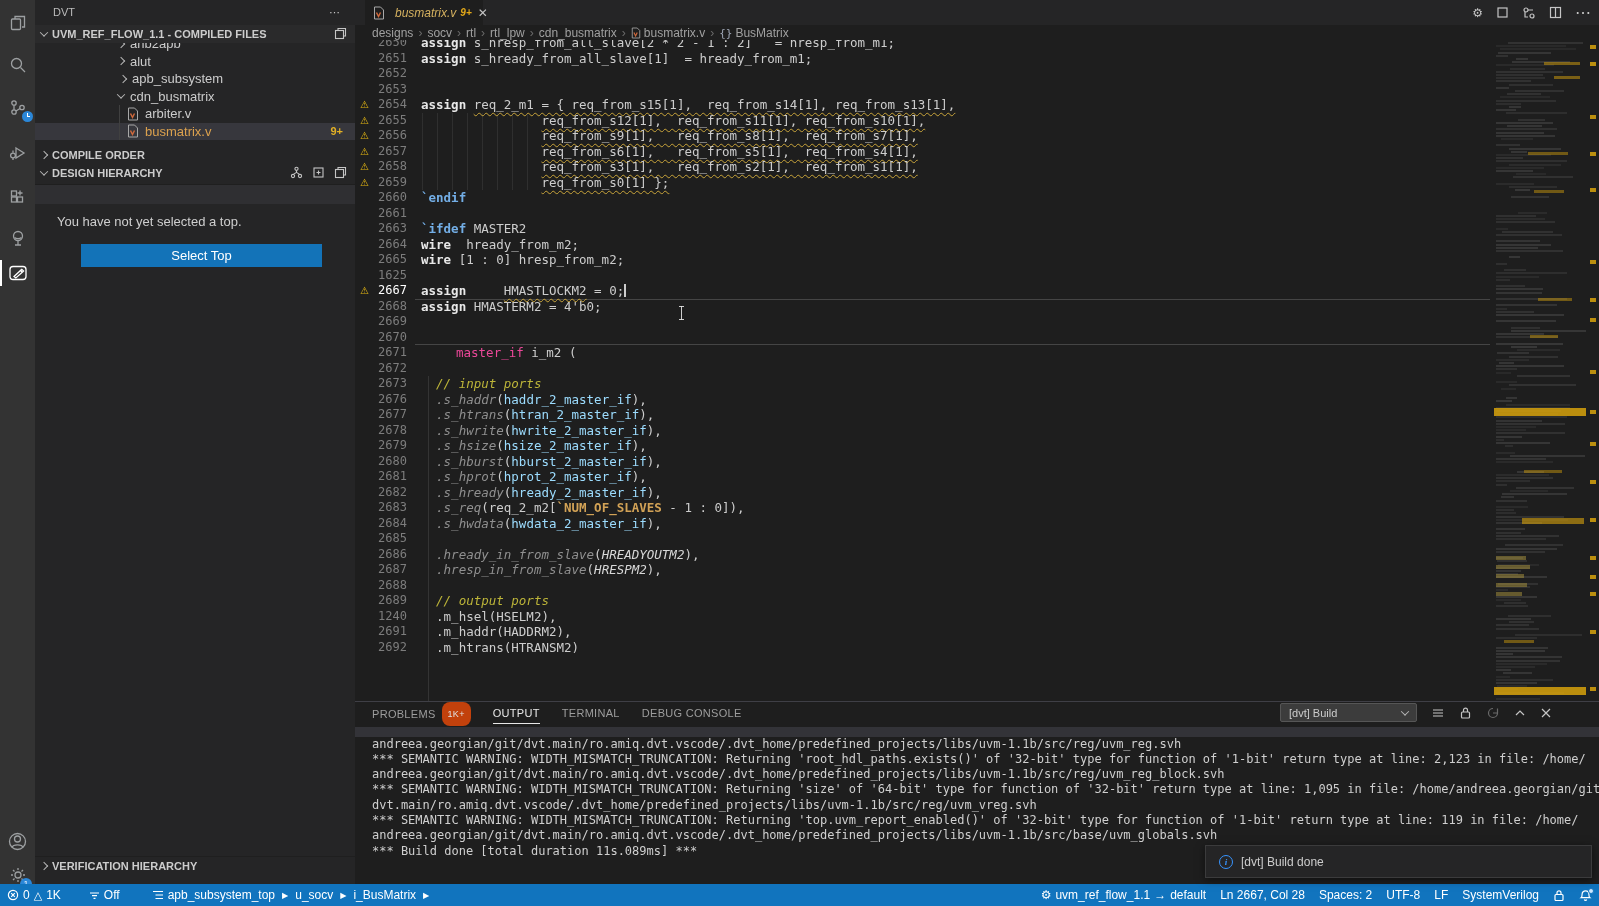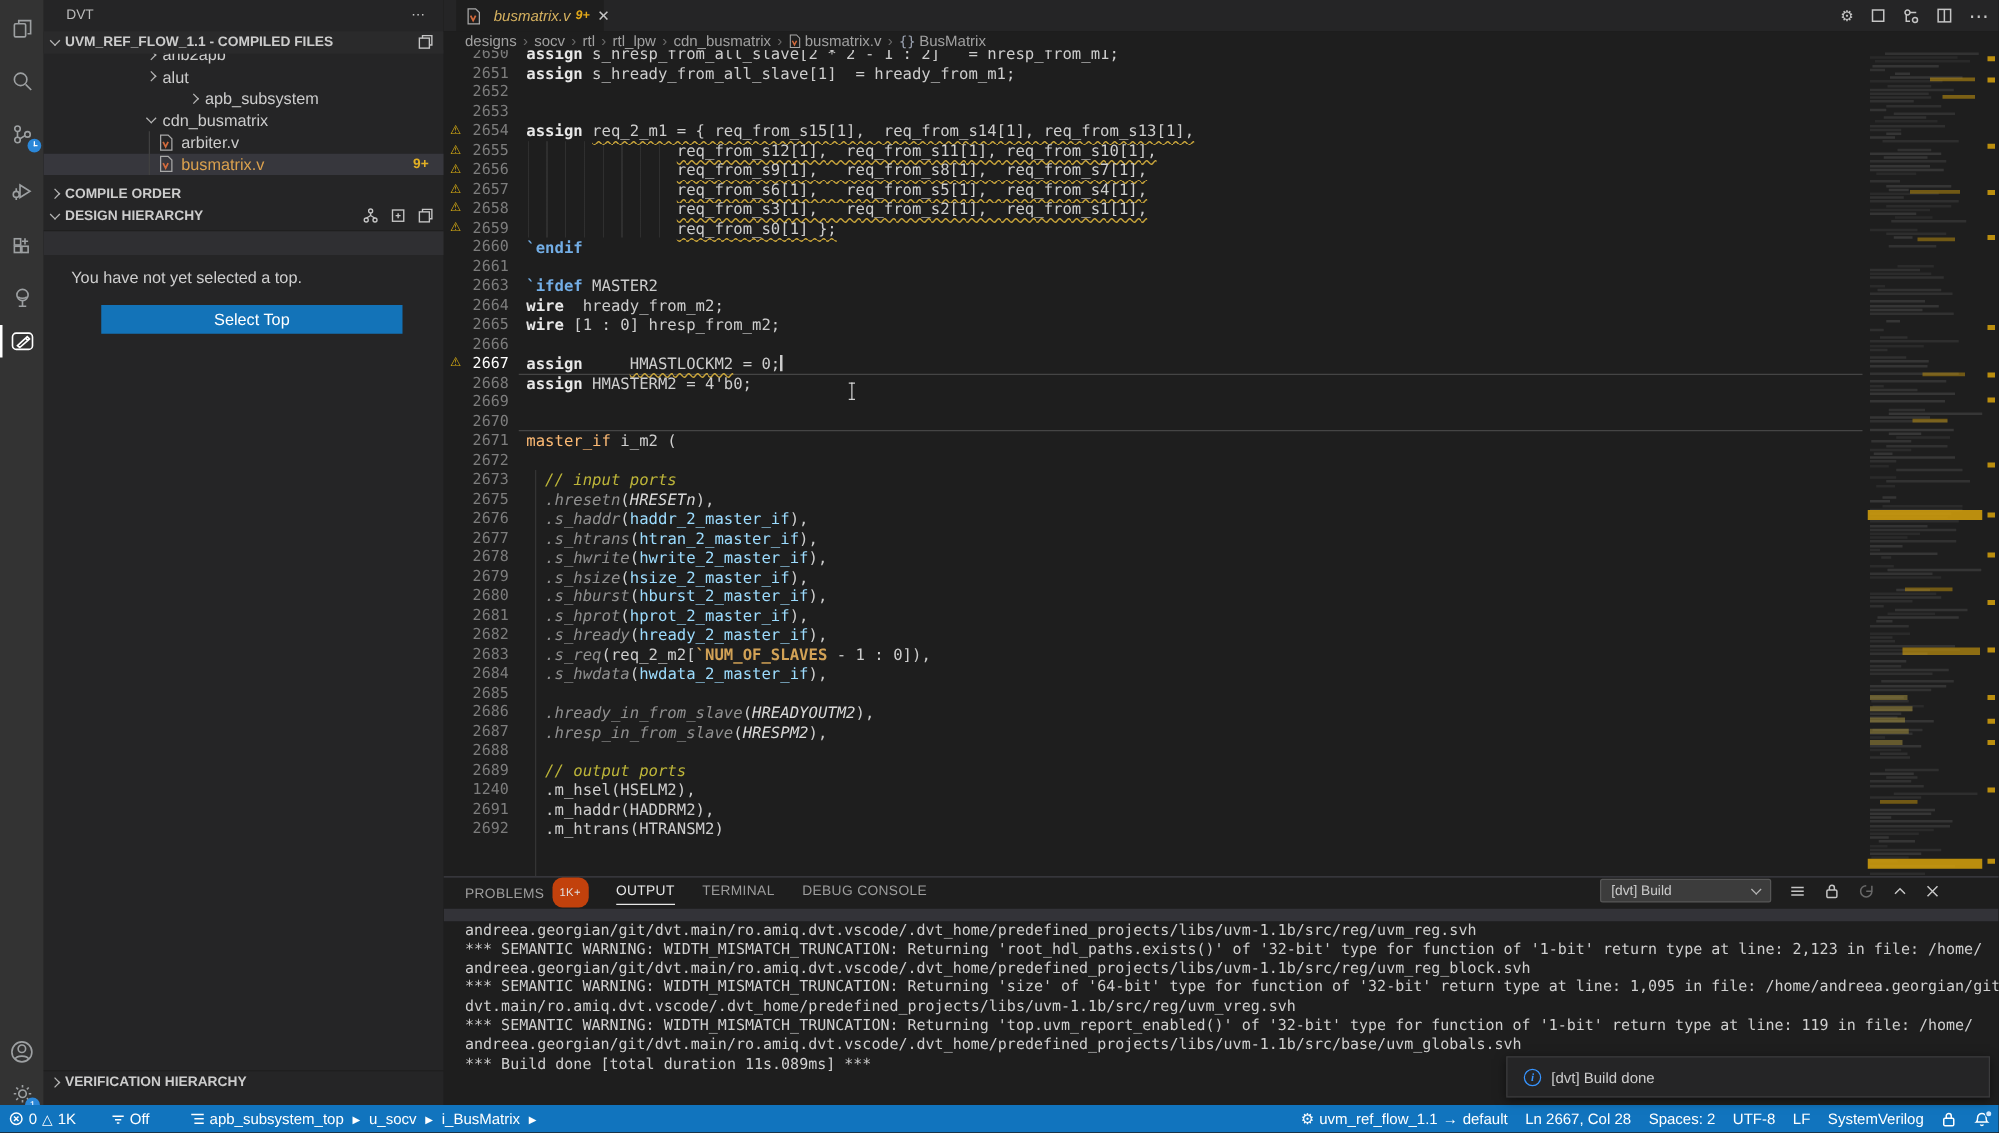--- a/index.html
+++ b/index.html
@@ -63,21 +63,21 @@
   #code-lines { position:absolute; top:-5px; left:0; right:0; }
   .cl { position:relative; height:15.5px; white-space:pre; }
   .ln { position:absolute; left:0; width:52px; text-align:right; color:#7d7d7d; font-family:"DejaVu Sans Mono",monospace; font-size:12px; line-height:15.5px; }
   .ln.cur { color:#ffffff; }
   .gwarn { position:absolute; left:5px; top:0; color:#ddb112; font-size:10px; line-height:15.5px; font-family:"DejaVu Sans",sans-serif; }
   .ctext { position:absolute; left:66px; top:0; font-family:"DejaVu Sans Mono",monospace; font-size:12.5px; line-height:15.5px; color:#cdcdcd; }
   .kw { color:#e8e8e8; font-weight:bold; }
   .id { color:#cdcdcd; }
   .dir { color:#73aee6; font-weight:bold; }
   .macro { color:#d2a256; font-weight:bold; }
-  .type { color:#fdba74; }
+  .type { color:#ec4899;margin-left:35px; }
   .cm { color:#bdb539; font-style:italic; }
   .port { color:#909090; font-style:italic; }
   .arg { color:#9cdcfe; }
   .it { color:#d8d8d8; font-style:italic; }
   .sq { text-decoration:underline; text-decoration-style:wavy; text-decoration-color:#c8a43a; text-decoration-thickness:1px; text-underline-offset:3px; }
   .caret { display:inline-block; width:1.5px; height:13px; background:#cccccc; vertical-align:-2px; }
   .curline-box { position:absolute; left:60px; right:4px; top:258.5px; height:46.5px; border-top:1px solid #454545; border-bottom:1px solid #454545; pointer-events:none; }
   .iguides-a { position:absolute; left:67px; top:72.5px; width:114px; height:77.5px;
                background:repeating-linear-gradient(to right,#3a3a3a 0 1px, transparent 1px 15px); opacity:.6; }
   .iguide-b { position:absolute; left:73px; top:336px; width:1px; height:325px; background:#343434; }
@@ -208,21 +208,21 @@
     </div>
     <div id="tree">
         <div class="trow clip" style="padding-left: 83px;">
           <span class="cv right"></span>
           <span class="flabel">ahb2apb</span>
         </div>
         <div class="trow" style="padding-left: 83px;">
           <span class="cv right"></span>
           <span class="flabel">alut</span>
         </div>
-        <div class="trow" style="padding-left: 117px;">
+        <div class="trow" style="padding-left: 85px;">
           <span class="cv right"></span>
           <span class="flabel">apb_subsystem</span>
         </div>
         <div class="trow" style="padding-left: 83px;">
           <span class="cv down"></span>
           <span class="flabel">cdn_busmatrix</span>
         </div>
         <div class="trow" style="padding-left: 92px;">
           <svg class="fileicon" viewBox="0 0 12 14">
             <path d="M1.5 1 h6 l3 3 v9 h-9 z" fill="none" stroke="#a8a8a8" stroke-width="1"></path>
@@ -333,29 +333,28 @@
           <div class="cl"><span class="ln">2655</span><span class="gwarn">⚠</span><span class="ctext"><span class="id">                </span><span class="id sq">req_from_s12[1],  req_from_s11[1], req_from_s10[1],</span></span></div>
           <div class="cl"><span class="ln">2656</span><span class="gwarn">⚠</span><span class="ctext"><span class="id">                </span><span class="id sq">req_from_s9[1],   req_from_s8[1],  req_from_s7[1],</span></span></div>
           <div class="cl"><span class="ln">2657</span><span class="gwarn">⚠</span><span class="ctext"><span class="id">                </span><span class="id sq">req_from_s6[1],   req_from_s5[1],  req_from_s4[1],</span></span></div>
           <div class="cl"><span class="ln">2658</span><span class="gwarn">⚠</span><span class="ctext"><span class="id">                </span><span class="id sq">req_from_s3[1],   req_from_s2[1],  req_from_s1[1],</span></span></div>
           <div class="cl"><span class="ln">2659</span><span class="gwarn">⚠</span><span class="ctext"><span class="id">                </span><span class="id sq">req_from_s0[1] };</span></span></div>
           <div class="cl"><span class="ln">2660</span><span class="ctext"><span class="dir">`endif</span></span></div>
           <div class="cl"><span class="ln">2661</span><span class="ctext"></span></div>
           <div class="cl"><span class="ln">2663</span><span class="ctext"><span class="dir">`ifdef</span><span class="id"> MASTER2</span></span></div>
           <div class="cl"><span class="ln">2664</span><span class="ctext"><span class="kw">wire</span><span class="id">  hready_from_m2;</span></span></div>
           <div class="cl"><span class="ln">2665</span><span class="ctext"><span class="kw">wire</span><span class="id"> [1 : 0] hresp_from_m2;</span></span></div>
-          <div class="cl"><span class="ln">2666</span><span class="ctext"></span></div>
+          <div class="cl"><span class="ln">1625</span><span class="ctext"></span></div>
           <div class="cl"><span class="ln cur">2667</span><span class="gwarn">⚠</span><span class="ctext"><span class="kw">assign</span><span class="id">     </span><span class="id sq">HMASTLOCKM2</span><span class="id"> = 0;</span><span class="caret"></span></span></div>
           <div class="cl"><span class="ln">2668</span><span class="ctext"><span class="kw">assign</span><span class="id"> HMASTERM2 = 4'b0;</span></span></div>
           <div class="cl"><span class="ln">2669</span><span class="ctext"></span></div>
           <div class="cl"><span class="ln">2670</span><span class="ctext"></span></div>
           <div class="cl"><span class="ln">2671</span><span class="ctext"><span class="type">master_if</span><span class="id"> i_m2 (</span></span></div>
           <div class="cl"><span class="ln">2672</span><span class="ctext"></span></div>
           <div class="cl"><span class="ln">2673</span><span class="ctext"><span class="cm">  // input ports</span></span></div>
-          <div class="cl"><span class="ln">2675</span><span class="ctext"><span class="id">  </span><span class="port">.hresetn</span><span class="id">(</span><span class="it">HRESETn</span><span class="id">),</span></span></div>
           <div class="cl"><span class="ln">2676</span><span class="ctext"><span class="id">  </span><span class="port">.s_haddr</span><span class="id">(</span><span class="arg">haddr_2_master_if</span><span class="id">),</span></span></div>
           <div class="cl"><span class="ln">2677</span><span class="ctext"><span class="id">  </span><span class="port">.s_htrans</span><span class="id">(</span><span class="arg">htran_2_master_if</span><span class="id">),</span></span></div>
           <div class="cl"><span class="ln">2678</span><span class="ctext"><span class="id">  </span><span class="port">.s_hwrite</span><span class="id">(</span><span class="arg">hwrite_2_master_if</span><span class="id">),</span></span></div>
           <div class="cl"><span class="ln">2679</span><span class="ctext"><span class="id">  </span><span class="port">.s_hsize</span><span class="id">(</span><span class="arg">hsize_2_master_if</span><span class="id">),</span></span></div>
           <div class="cl"><span class="ln">2680</span><span class="ctext"><span class="id">  </span><span class="port">.s_hburst</span><span class="id">(</span><span class="arg">hburst_2_master_if</span><span class="id">),</span></span></div>
           <div class="cl"><span class="ln">2681</span><span class="ctext"><span class="id">  </span><span class="port">.s_hprot</span><span class="id">(</span><span class="arg">hprot_2_master_if</span><span class="id">),</span></span></div>
           <div class="cl"><span class="ln">2682</span><span class="ctext"><span class="id">  </span><span class="port">.s_hready</span><span class="id">(</span><span class="arg">hready_2_master_if</span><span class="id">),</span></span></div>
           <div class="cl"><span class="ln">2683</span><span class="ctext"><span class="id">  </span><span class="port">.s_req</span><span class="id">(req_2_m2[</span><span class="macro">`NUM_OF_SLAVES</span><span class="id"> - 1 : 0]),</span></span></div>
           <div class="cl"><span class="ln">2684</span><span class="ctext"><span class="id">  </span><span class="port">.s_hwdata</span><span class="id">(</span><span class="arg">hwdata_2_master_if</span><span class="id">),</span></span></div>
           <div class="cl"><span class="ln">2685</span><span class="ctext"></span></div>

